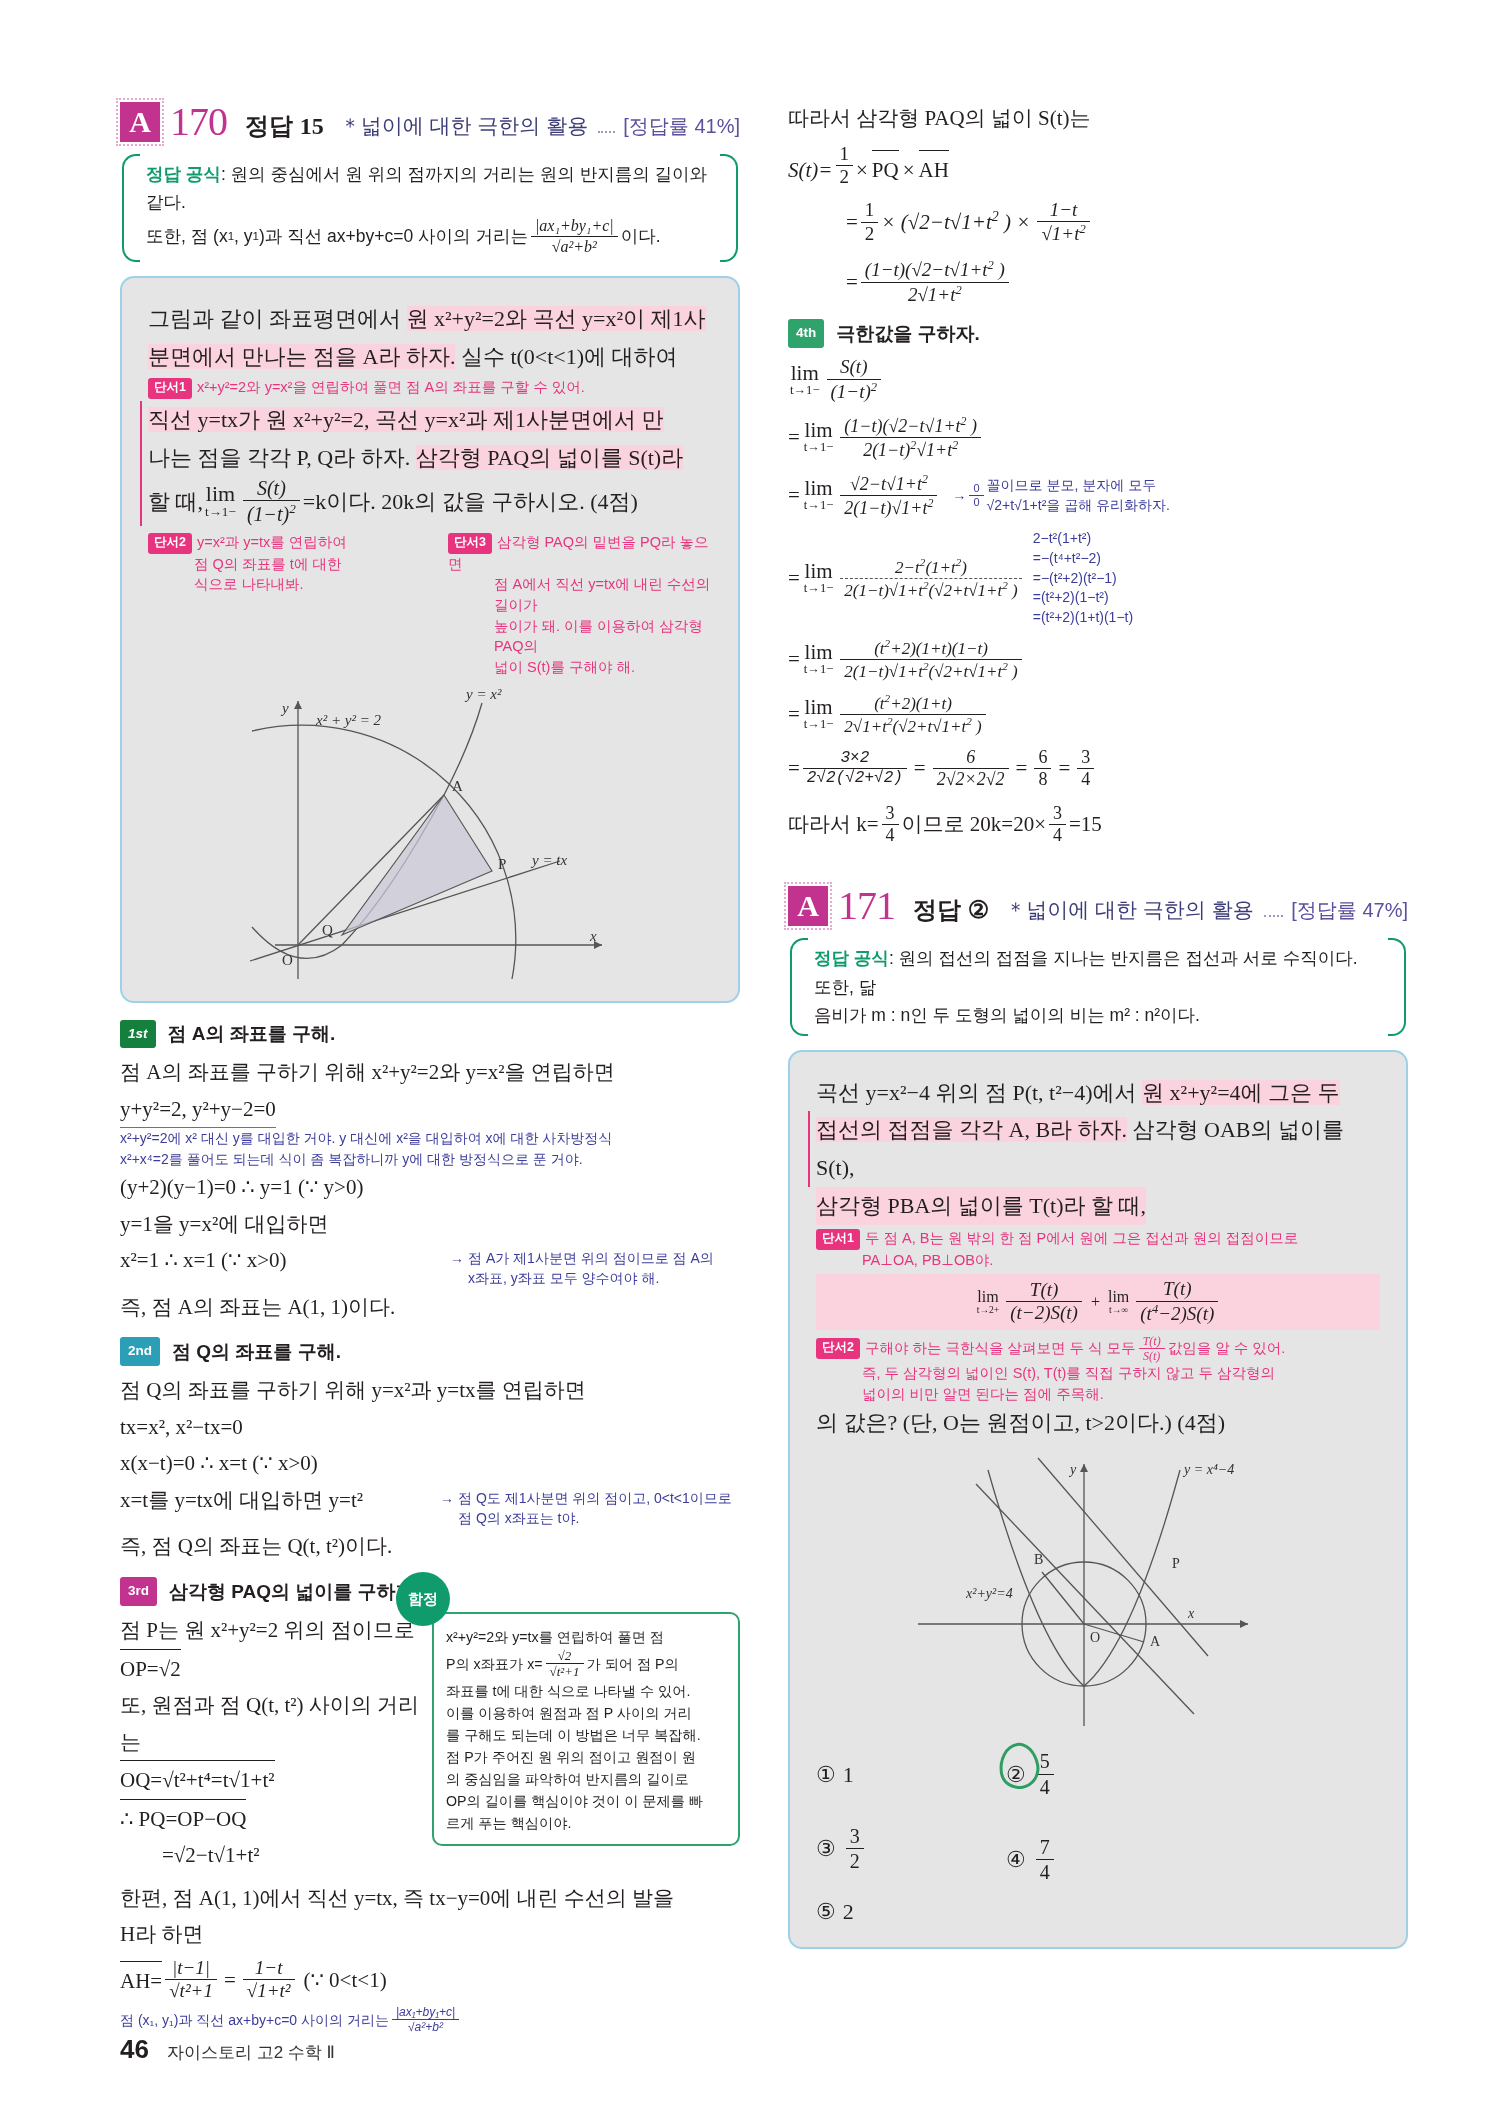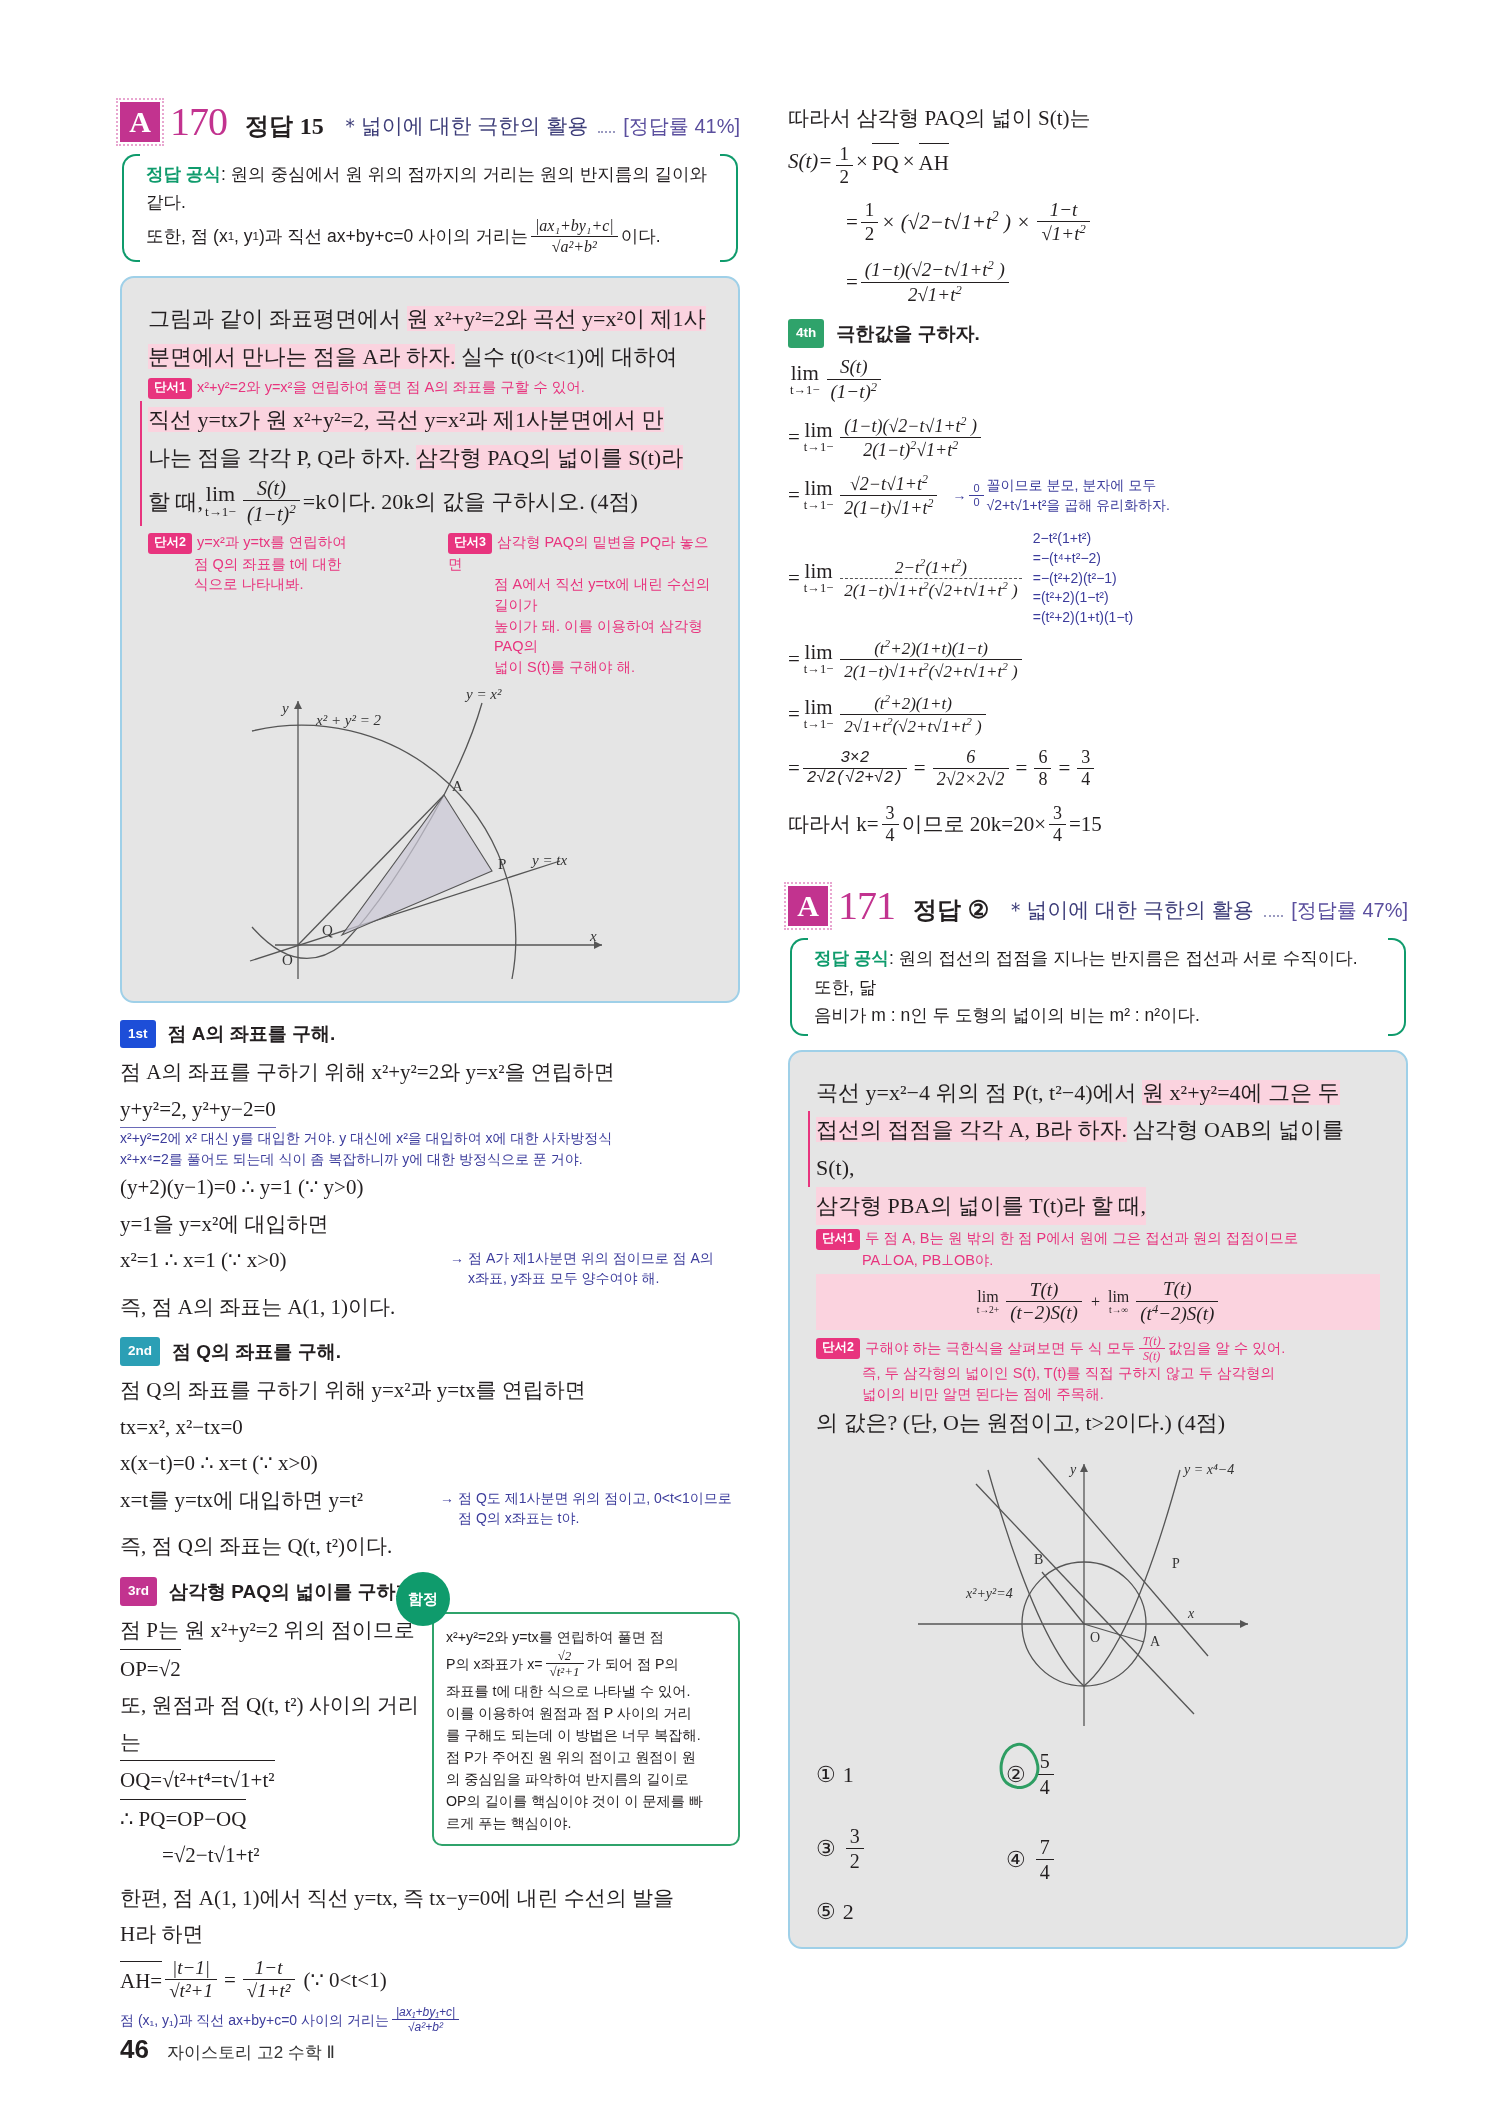--- a/index.html
+++ b/index.html
@@ -65,21 +65,21 @@
     font-family:"Liberation Sans",sans-serif;vertical-align:1px;
   }
   .clue-row{display:flex;gap:22px;}
 
   
   .step{display:flex;align-items:center;gap:12px;margin:10px 0 4px;}
   .step-tag{
     color:#fff;font-family:"Liberation Sans",sans-serif;font-weight:bold;
     font-size:13.5px;padding:2px 8px 3px;border-radius:3px;flex:none;
   }
-  .t1{background:#1d4ed8;}
+  .t1{background:#15803d;font-style:italic;}
   .t2{background:#2b9fb5;}
   .t3{background:#c2338f;}
   .t4{background:#2fa36b;}
   .step-label{font-family:"Liberation Sans",sans-serif;font-size:19px;font-weight:bold;}
 
   
   .sol{font-size:21px;line-height:1.74;}
   .note{color:#3c3c9c;font-family:"Liberation Sans",sans-serif;font-size:14px;line-height:1.45;}
   .uline{border-bottom:1.6px solid #6a6ab8;}
 
@@ -345,21 +345,21 @@
         </span>
       </div>
     </div>
   </div>
 
   <div class="col colR" style="top:100px;">
 
     <div class="sol">
       <div>따라서 삼각형 PAQ의 넓이 S(t)는</div>
 
-      <div style="display:flex;align-items:flex-start;margin-top:6px;">
+      <div style="display:flex;align-items:flex-end;margin-top:6px;">
         <span class="mth">S(t)=</span>
         <span class="frac" style="font-size:19px;">
             <span class="n">1</span>
             <span class="d">2</span>
           </span>
         <span>×</span>
           <span class="ovl mth up" style="margin:0 4px;">PQ</span>
         <span>×</span>
           <span class="ovl mth up" style="margin-left:4px;">AH</span>
       </div>

